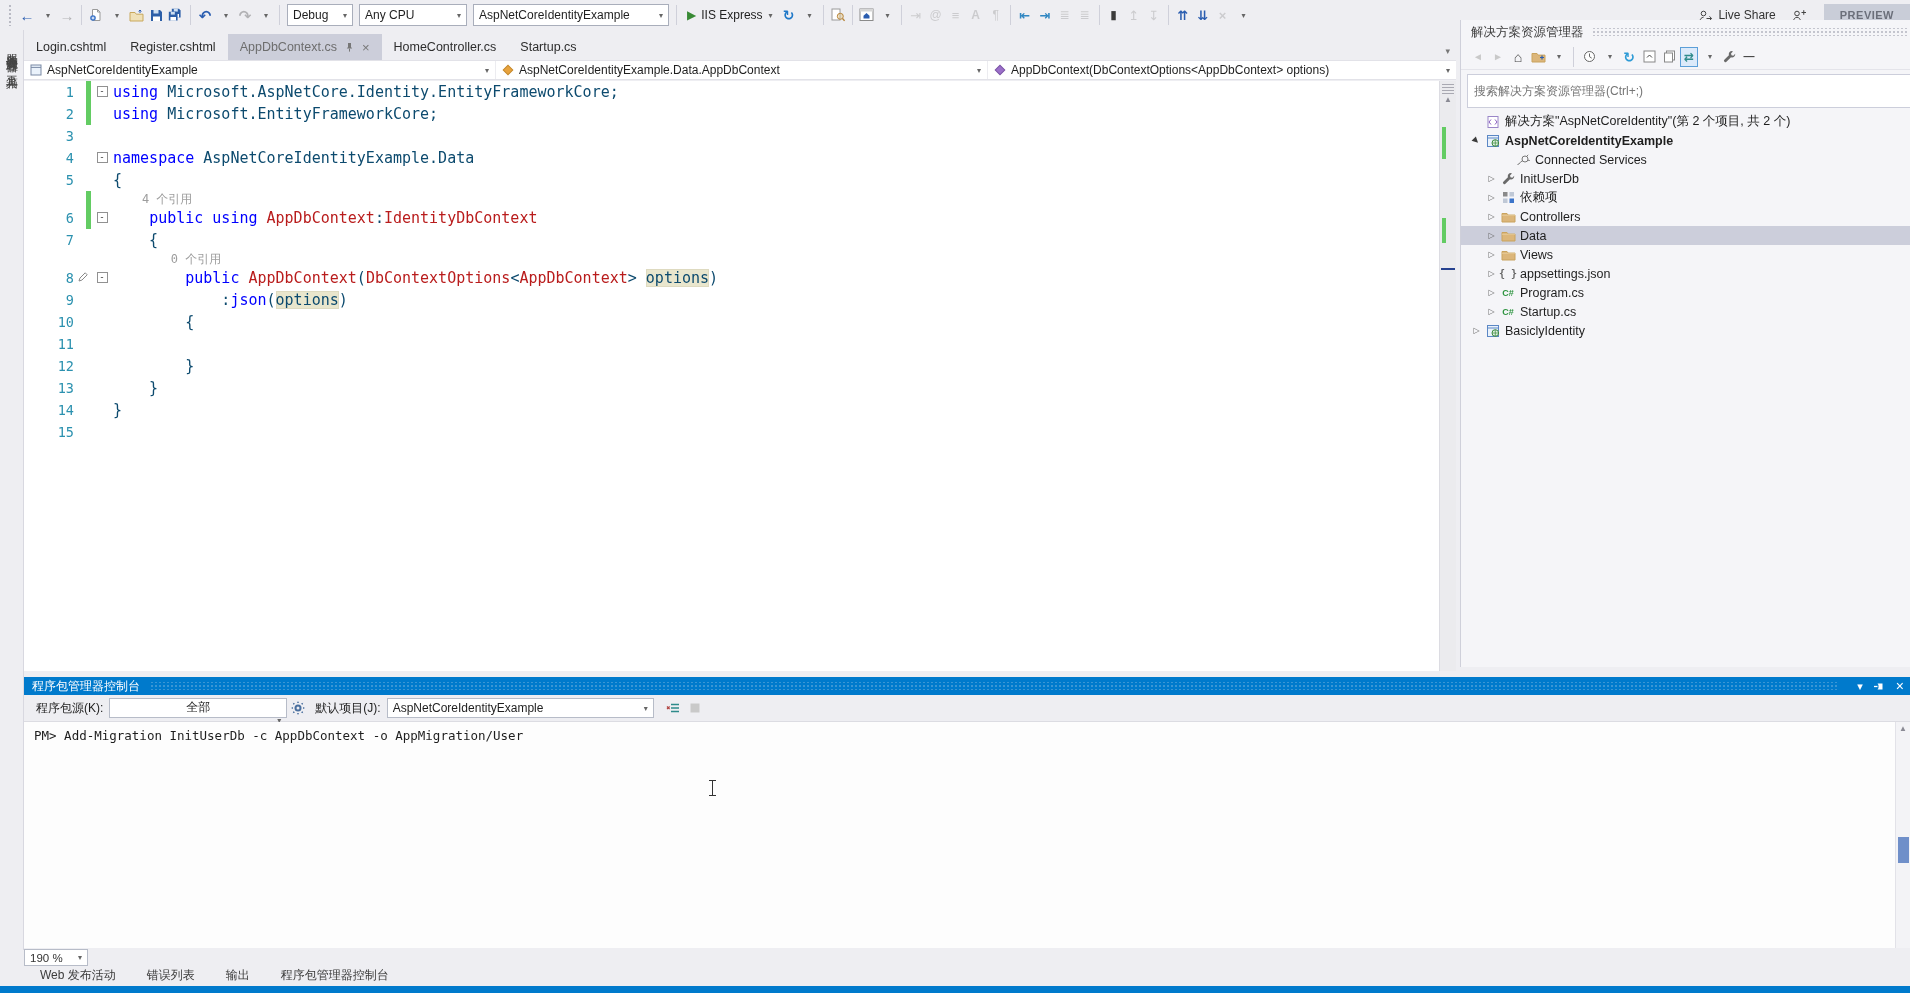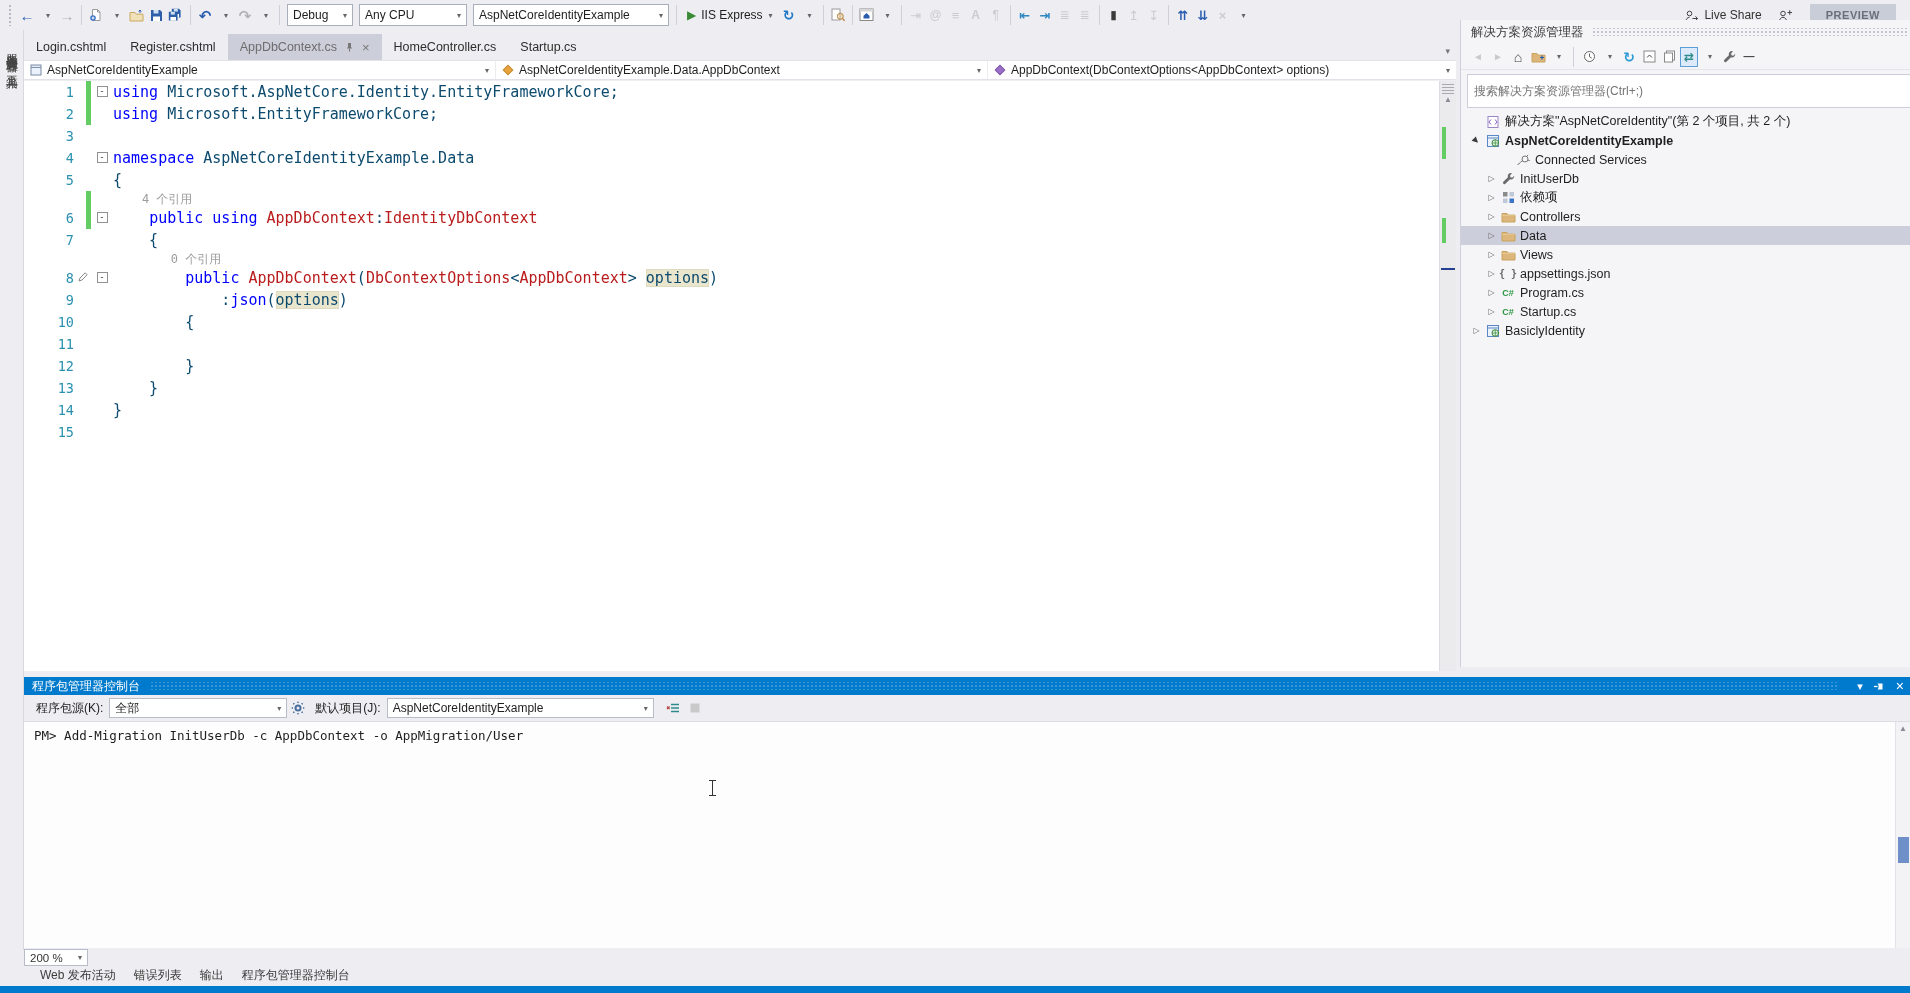--- a/index.html
+++ b/index.html
@@ -16,21 +16,21 @@
   .tbi.dis { opacity:.4; filter:grayscale(1); }
   .tb-sep { width:1px; height:20px; background:#cfd0da; margin:0 4px; }
   .gch { font-size:14px; line-height:1; }
   .dd { font-size:8px; color:#666; margin-left:2px; }
   .combo { height:22px; background:#fff; border:1px solid #a9aebb; display:flex; align-items:center; padding:0 5px; margin:0 3px; font-size:12px; color:#1e1e1e; }
   .combo .cv { flex:1; white-space:nowrap; overflow:hidden; }
   .combo .dd { margin-left:6px; }
   .run-seg { display:flex; align-items:center; padding:0 6px; height:24px; }
   .play-g { color:#388a34; font-size:12px; margin-right:5px; }
   .run-lbl { font-size:12px; color:#1e1e1e; margin-right:4px; }
-  #tb-right { margin-left:auto; display:flex; align-items:center; gap:14px; padding-right:14px; }
+  #tb-right { margin-left:auto; display:flex; align-items:center; gap:14px; }
   .tb-txtbtn { display:flex; align-items:center; gap:5px; color:#333; font-size:12px; }
   #preview-btn { background:#c9cdd8; border:none; color:#6b6f7a; font-weight:bold; font-size:11px; letter-spacing:.5px; padding:5px 16px; font-family:inherit; }
 
   
   #left-strip { position:absolute; left:0; top:30px; width:24px; height:920px; background:#eeeef2; border-right:1px solid #d8d8e0; }
   .vlabel { writing-mode:vertical-rl; font-size:12px; color:#444; margin:14px auto 0 auto; letter-spacing:1px; }
 
   
   #tabbar { position:absolute; left:24px; top:34px; width:1432px; height:26px; display:flex; align-items:flex-end; }
   #tabs { display:flex; height:26px; flex:1; }
@@ -92,36 +92,36 @@
   
   #console { position:absolute; left:24px; top:677px; width:1886px; height:271px; }
   #con-title { height:18px; background:#007acc; color:#fff; display:flex; align-items:center; padding:0 6px 0 8px; font-size:12px; }
   #con-title .tex { flex:1; height:8px; margin:0 10px;
      background-image:radial-gradient(circle,#3a96d5 0.8px,transparent 1px); background-size:4px 4px; background-position:0 2px; }
   .con-cico { color:#fff; margin-left:10px; display:inline-flex; align-items:center; font-size:11px; }
   #con-toolbar { height:27px; background:#eeeef2; display:flex; align-items:center; padding-left:6px; border-bottom:1px solid #dcdce2; }
   #con-toolbar label { font-size:12px; color:#1e1e1e; margin:0 6px; }
   .ccombo { height:20px; background:#fff; border:1px solid #b7bcc8; display:flex; align-items:center; padding:0 5px; font-size:12px; }
   .ccombo .dd { margin-left:auto; }
-  #combo-source { width:178px; }
+  #combo-source { width:178px;flex-direction:column; }
   #combo-project { width:267px; margin-right:8px; }
   .cti { display:inline-flex; align-items:center; justify-content:center; min-width:22px; height:22px; }
   #con-body { position:relative; height:226px; background:#fdfdfd; }
   .pm { position:absolute; left:10px; top:6px; font:12.5px/16px "DejaVu Sans Mono",monospace; color:#1e1e1e; white-space:pre; }
   .ibeam { position:absolute; left:688px; top:58px; width:1px; height:16px; background:#333; }
   .ibeam::before, .ibeam::after { content:""; position:absolute; left:-3px; width:7px; height:1px; background:#333; }
   .ibeam::before { top:0; } .ibeam::after { bottom:0; }
   #consb { position:absolute; right:0; top:0; width:15px; height:226px; background:#f3f3f6; border-left:1px solid #e2e2e8; }
   #consb .up { text-align:center; color:#8a8a94; font-size:8px; line-height:14px; }
   #consb .thumb { position:absolute; left:2px; top:115px; width:11px; height:26px; background:#6f8fc9; }
 
   
   #zoomctl { position:absolute; left:24px; top:949px; width:64px; height:17px; background:#fff; border:1px solid #b7bcc8; display:flex; align-items:center; padding:0 5px; font-size:11.5px; color:#333; }
   #zoomctl .dd { margin-left:auto; }
-  #statustabs { position:absolute; left:40px; top:967px; height:22px; display:flex; gap:18px;text-align:center; }
+  #statustabs { position:absolute; left:40px; top:967px; height:22px; display:flex; gap:31px;text-align:center; }
   .stab { display:flex; flex-direction:column; font-size:12px; color:#3b3b3b; }
   .stab .bar { height:6px; background:#c8cad4; margin-top:2px; }
   #bottombar { position:absolute; left:0; top:986px; width:1910px; height:7px; background:#007acc; }
 
   svg { display:block; }
 </style>
 </head>
 <body>
 
 <div id="win">
@@ -751,21 +751,21 @@
       <div class="pm">PM&gt; Add-Migration InitUserDb -c AppDbContext -o AppMigration/User</div>
       <div class="ibeam"></div>
       <div id="consb">
         <div class="up">▲</div>
         <div class="thumb"></div>
       </div>
     </div>
   </div>
 
   <div id="zoomctl">
-    <span>200 %</span>
+    <span>190 %</span>
     <span class="dd">▾</span>
   </div>
   <div id="statustabs">
       <div class="stab">
         <span>Web 发布活动</span>
         <div class="bar"></div>
       </div>
       <div class="stab">
         <span>错误列表</span>
         <div class="bar"></div>

